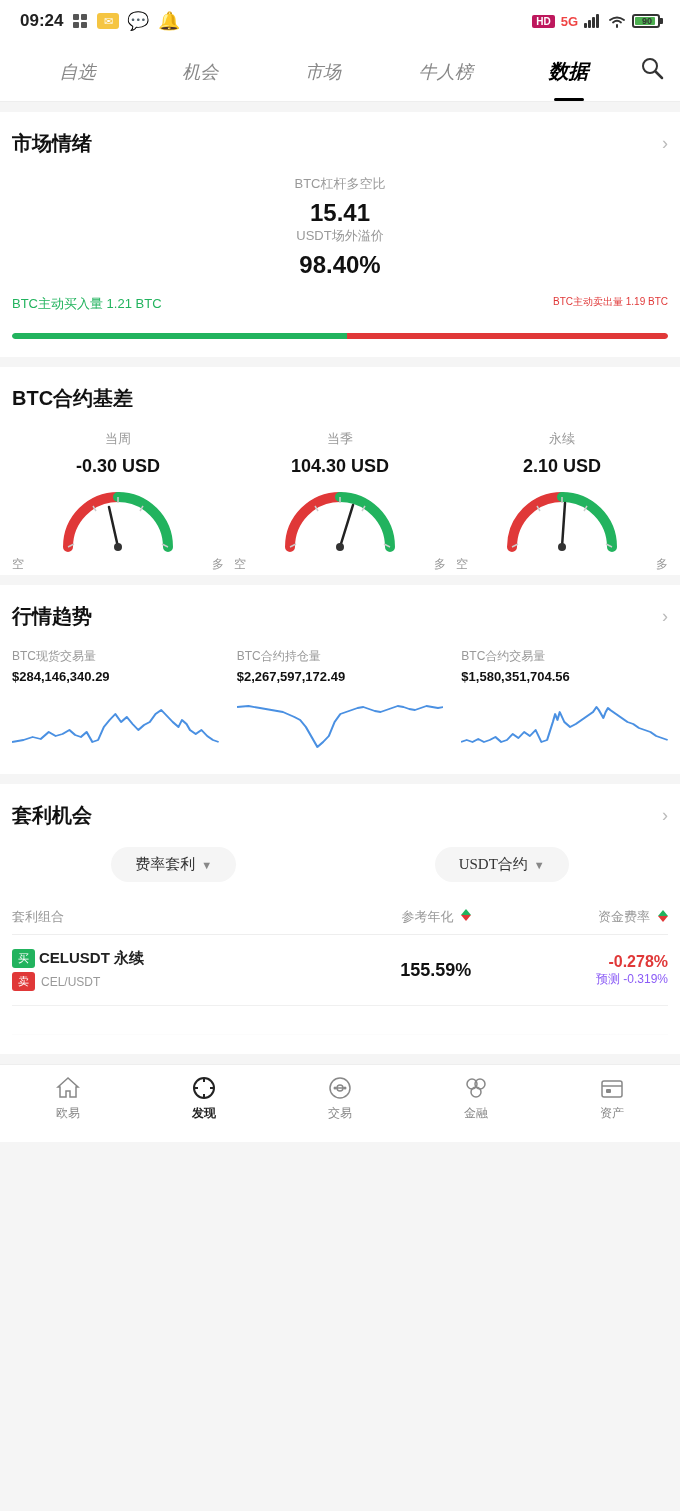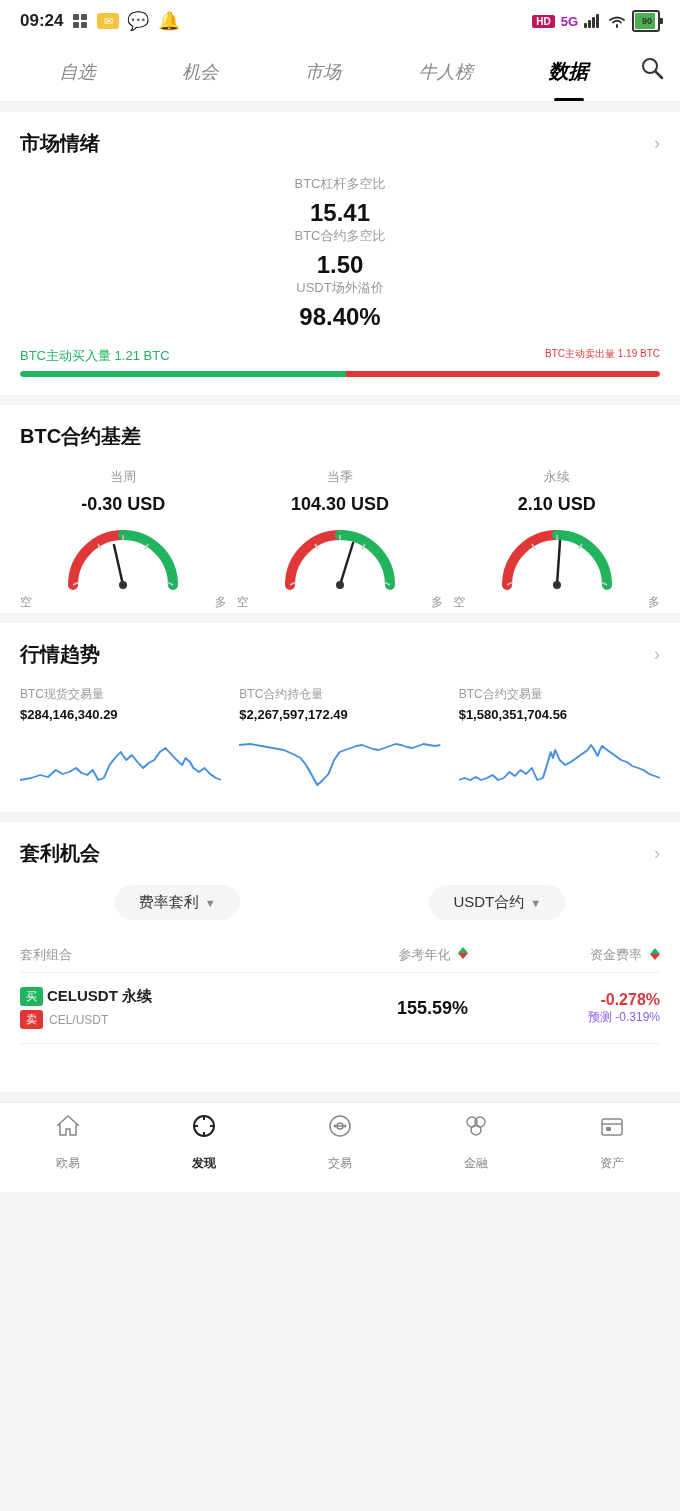--- a/index.html
+++ b/index.html
@@ -22,21 +22,21 @@
       padding: 10px 20px 8px;
       font-size: 16px;
       font-weight: 500;
     }
     .status-left { display: flex; align-items: center; gap: 8px; }
     .status-right { display: flex; align-items: center; gap: 6px; font-size: 14px; }
     .status-time { font-weight: 600; font-size: 17px; }
     .icon-box { width: 22px; height: 16px; background: #f5c542; border-radius: 3px; display: inline-flex; align-items: center; justify-content: center; font-size: 11px; color: #fff; }
     .wechat-icon, .notification-icon { font-size: 18px; color: #555; }
     .hd-badge { background: #be185d; color: #fff; font-size: 10px; padding: 1px 4px; border-radius: 2px; font-weight: 700; }
-    .battery { width: 28px; height: 22px; border: 2px solid #333; border-radius: 3px; position: relative; display: inline-flex; align-items: center; padding: 1px; }
+    .battery { width: 28px; height: 14px; border: 2px solid #333; border-radius: 3px; position: relative; display: inline-flex; align-items: center; padding: 1px; }
     .battery::after { content: ''; width: 3px; height: 6px; background: #333; border-radius: 0 1px 1px 0; position: absolute; right: -5px; top: 50%; transform: translateY(-50%); }
     .battery-fill { width: 90%; height: 100%; background: #4caf50; border-radius: 1px; }
     .battery-text { position: absolute; width: 100%; text-align: center; font-size: 9px; color: #333; font-weight: 600; }
 
     
     .nav-tabs {
       background: #fff;
       display: flex;
       align-items: center;
       padding: 0 16px;
@@ -72,21 +72,21 @@
       font-size: 24px;
       color: #333;
       padding: 10px 0 10px 10px;
       cursor: pointer;
     }
 
     
     .section {
       background: #fff;
       margin: 10px 0;
-      padding: 18px 20px;
+      padding: 18px 12px;
     }
     .section-header {
       display: flex;
       justify-content: space-between;
       align-items: center;
       margin-bottom: 18px;
     }
     .section-title {
       font-size: 20px;
       font-weight: 700;
@@ -119,21 +119,21 @@
       color: #111;
     }
 
     
     .trade-bar-container {
       margin-top: 12px;
     }
     .trade-bar-labels {
       display: flex;
       justify-content: space-between;
-      margin-bottom: 6px;
+      margin-bottom: 20px;
     }
     .trade-bar-label-buy {
       font-size: 13px;
       color: #22b35e;
     }
     .trade-bar-label-sell {
       font-size: 10px;
       color: #e03838;
     }
     .trade-bar {
@@ -227,20 +227,21 @@
       background: #f5f5f5;
       border: none;
       border-radius: 20px;
       padding: 8px 24px;
       font-size: 15px;
       color: #333;
       cursor: pointer;
       display: flex;
       align-items: center;
       gap: 6px;
+      font-family: Liberation Serif, serif;
     }
     .arb-filter-btn .drop-arrow {
       font-size: 11px;
       color: #888;
     }
     .arb-table-header {
       display: flex;
       padding: 8px 0;
       border-bottom: 1px solid #eee;
       font-size: 13px;
@@ -312,21 +313,21 @@
       align-items: center;
       padding: 10px 0 20px;
       border-top: 1px solid #eee;
       position: sticky;
       bottom: 0;
     }
     .bottom-nav-item {
       display: flex;
       flex-direction: column;
       align-items: center;
-      gap: 16px;
+      gap: 4px;
       cursor: pointer;
       min-width: 60px;
     }
     .bottom-nav-label {
       font-size: 12px;
       color: #888;
     }
     .bottom-nav-label.active { color: #222; font-weight: 600; }
 
     
@@ -343,21 +344,21 @@
         <rect x="10" y="2" width="6" height="6" rx="1" fill="#555"></rect>
         <rect x="2" y="10" width="6" height="6" rx="1" fill="#555"></rect>
         <rect x="10" y="10" width="6" height="6" rx="1" fill="#555"></rect>
       </svg>
     <span class="icon-box">✉</span>
     <span class="wechat-icon">💬</span>
     <span class="notification-icon">🔔</span>
   </div>
   <div class="status-right">
     <span class="hd-badge">HD</span>
-    <span style="font-size:13px;font-weight:600;color:#a21caf;">5G</span>
+    <span style="font-size:13px;font-weight:600;color:#ef4444;">5G</span>
 
     <svg width="18" height="14">
       <rect x="0" y="9" width="3" height="5" fill="#333" rx="1"></rect>
       <rect x="4" y="6" width="3" height="8" fill="#333" rx="1"></rect>
       <rect x="8" y="3" width="3" height="11" fill="#333" rx="1"></rect>
       <rect x="12" y="0" width="3" height="14" fill="#333" rx="1"></rect>
     </svg>
 
     <svg width="18" height="14">
       <path d="M9 11 L9 13" stroke="#333" stroke-width="2" stroke-linecap="round"></path>
@@ -387,24 +388,20 @@
 
 <div class="section">
   <div class="section-header">
     <span class="section-title">市场情绪</span>
     <span class="chevron-right">›</span>
   </div>
   <div class="sentiment-grid">
     <div class="sentiment-col">
       <div class="sentiment-label">BTC杠杆多空比</div>
       <div class="sentiment-value">15.41</div>
-    </div>
-    <div class="sentiment-col">
-      <div class="sentiment-label">BTC合约多空比</div>
-      <div class="sentiment-value">1.50</div>
     </div>
     <div class="sentiment-col">
       <div class="sentiment-label">USDT场外溢价</div>
       <div class="sentiment-value">98.40%</div>
     </div>
   </div>
   <div class="trade-bar-container">
     <div class="trade-bar-labels">
       <span class="trade-bar-label-buy">BTC主动买入量 1.21 BTC</span>
       <span class="trade-bar-label-sell">BTC主动卖出量 1.19 BTC</span>

